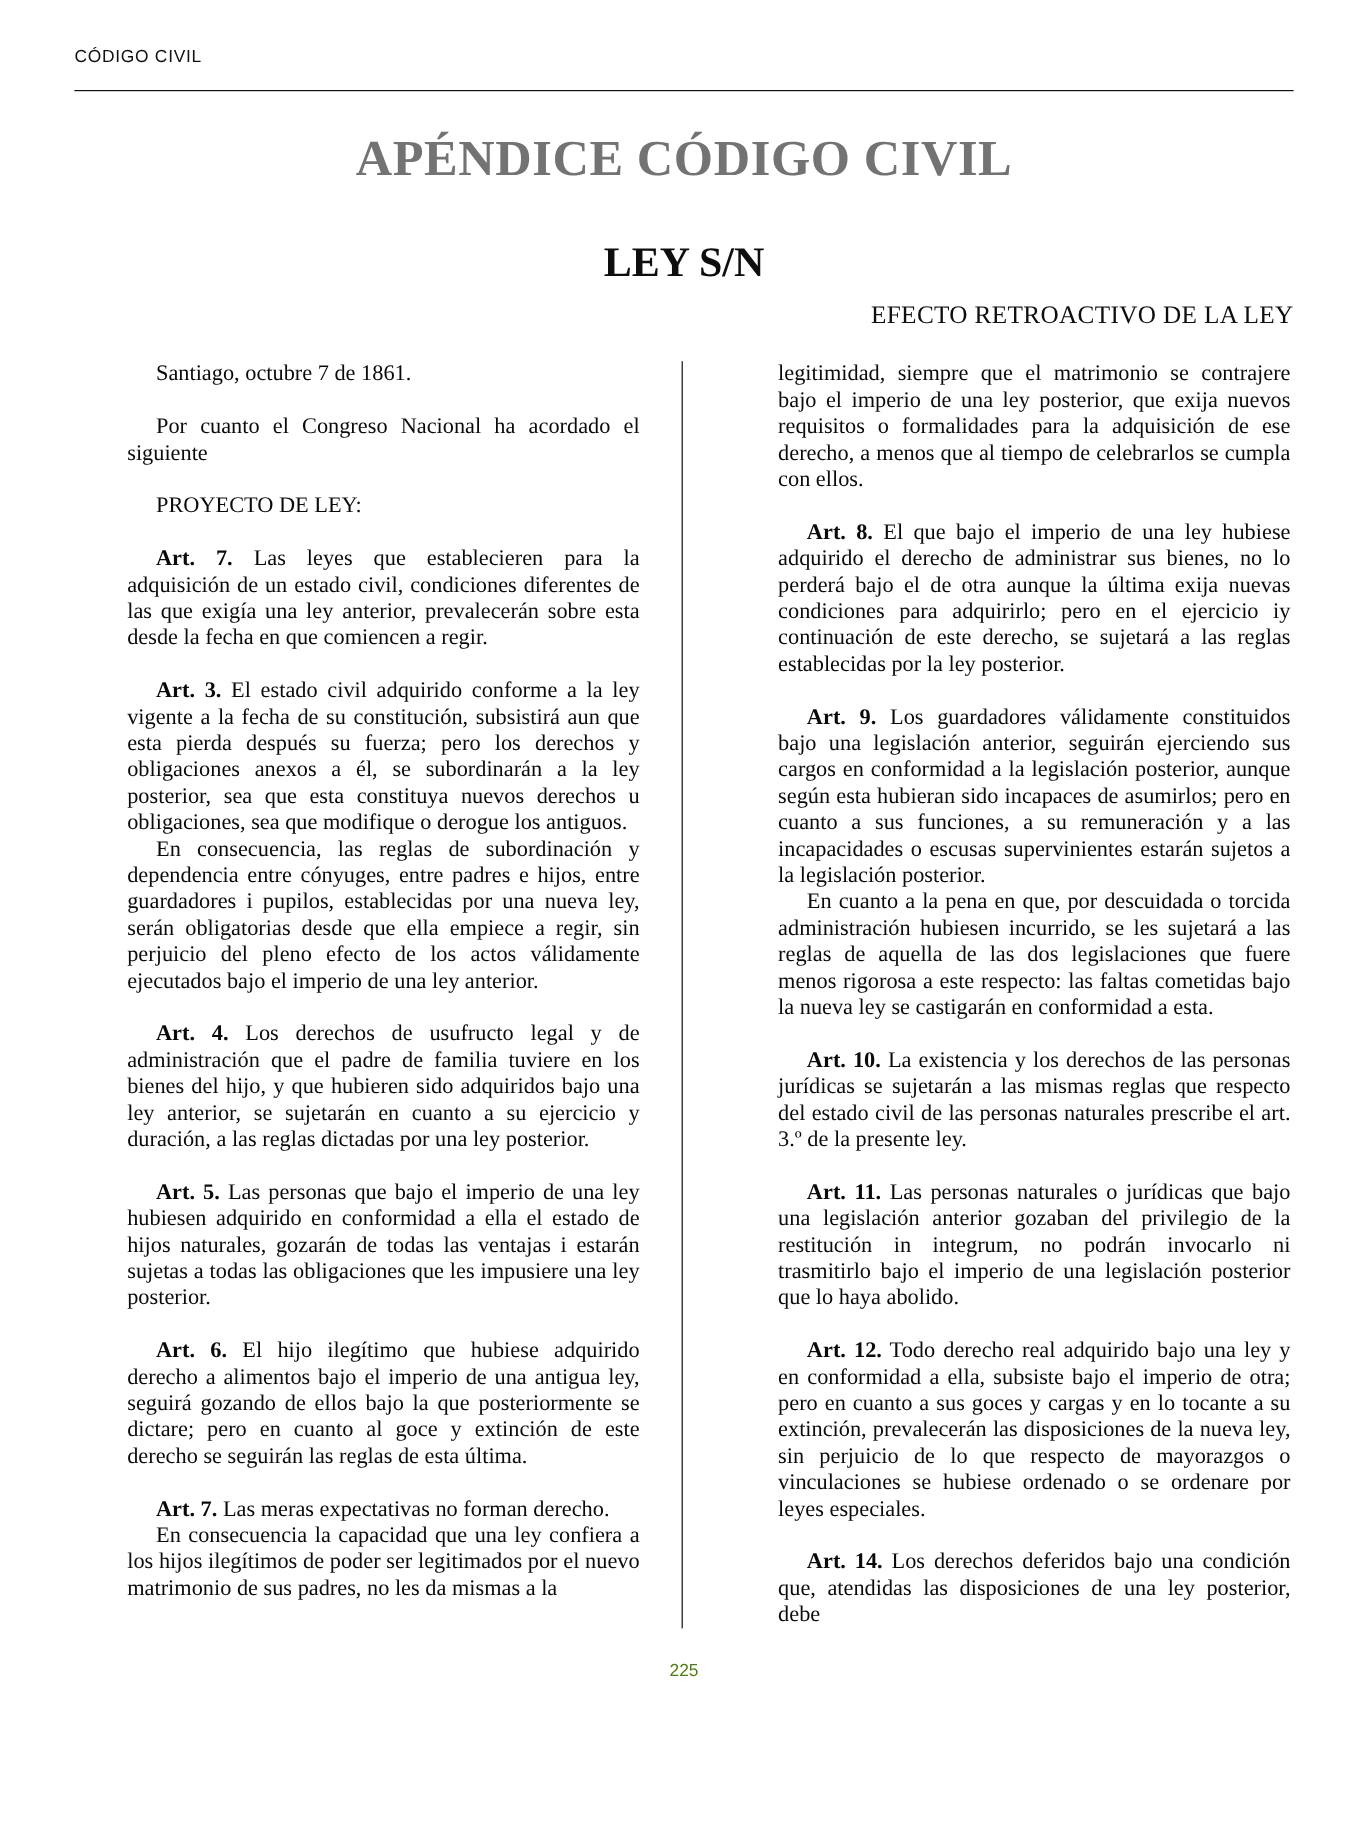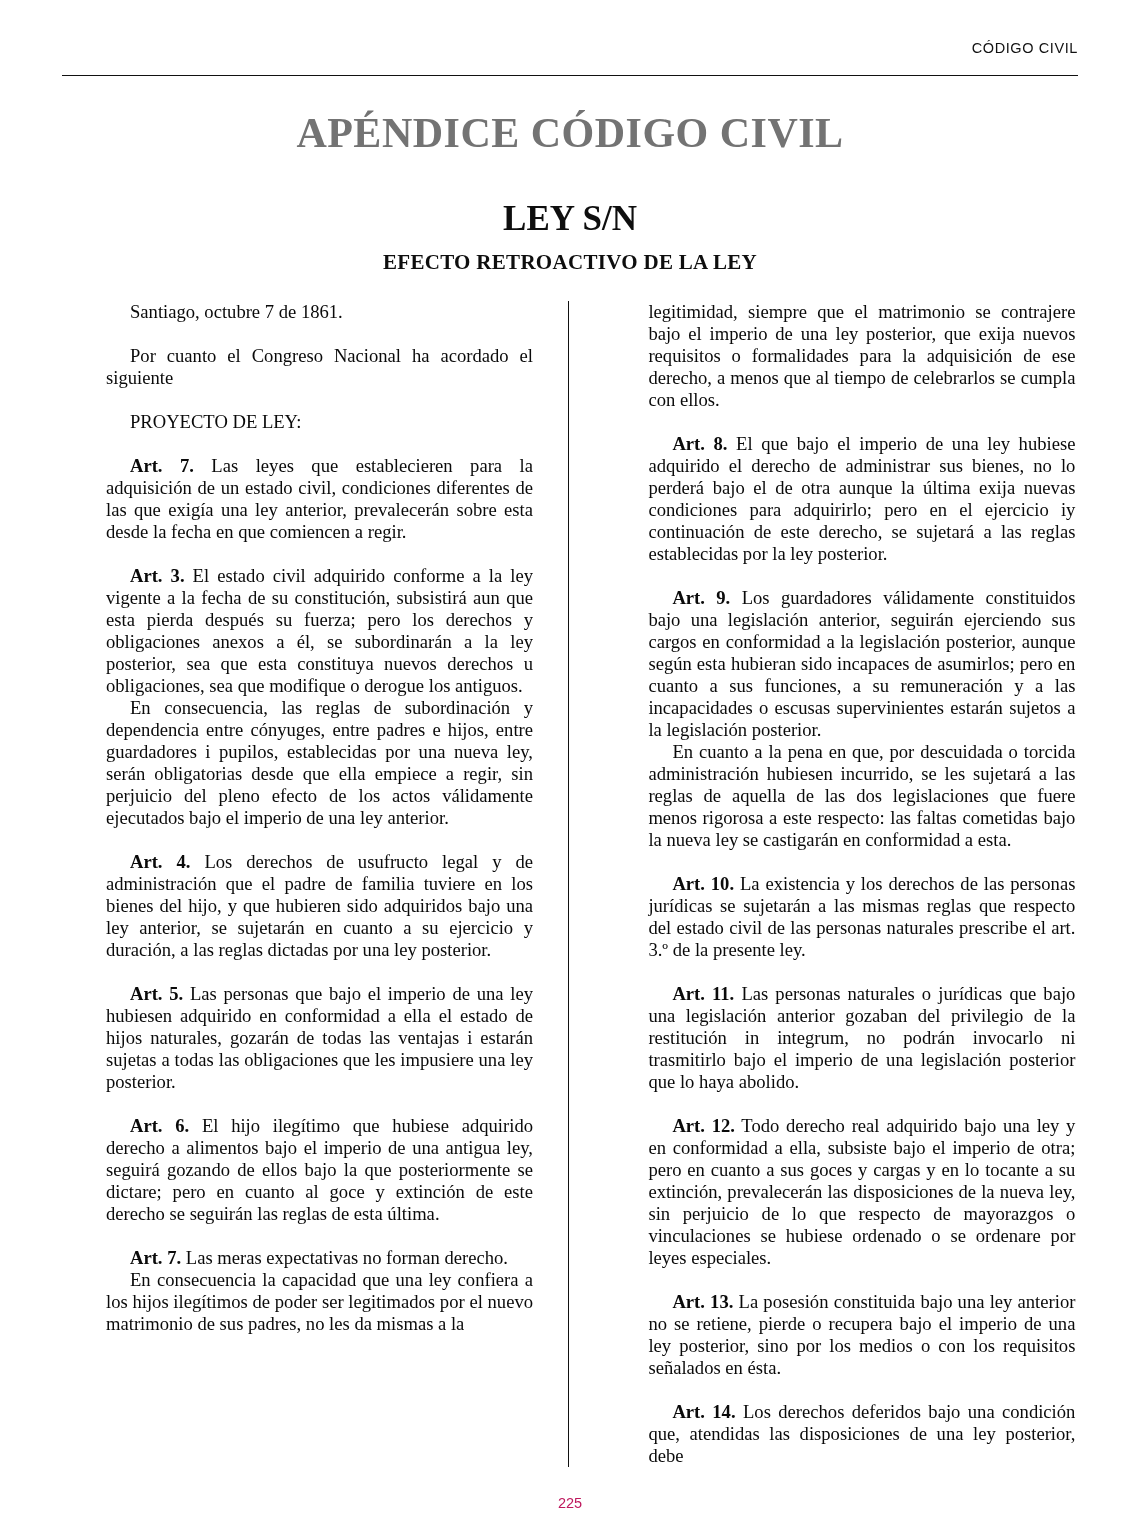--- a/index.html
+++ b/index.html
@@ -12,21 +12,21 @@
     position: relative;
   }
   .page {
     width: 1140px;
     height: 1520px;
     padding: 40px 62px 0 62px;
     display: flex;
     flex-direction: column;
   }
   .running-header {
-    text-align: right;
+    text-align: left;
     font-family: "Liberation Sans", "DejaVu Sans", sans-serif;
     font-size: 14.5px;
     letter-spacing: 0.6px;
     color: #111;
   }
   .header-rule {
     margin-top: 19px;
     border: 0;
     border-top: 1.6px solid #111;
     width: 100%;
@@ -41,23 +41,23 @@
   }
   h2.law-title {
     margin-top: 42px;
     text-align: center;
     font-size: 35px;
     font-weight: 700;
     color: #0e0e0e;
   }
   h3.law-subtitle {
     margin-top: 11px;
-    text-align: center;
+    text-align: right;
     font-size: 21px;
-    font-weight: 700;
+    font-weight: 400;
     letter-spacing: 0.3px;
     color: #0e0e0e;
   }
   .columns {
     margin-top: 26px;
     display: flex;
     align-items: stretch;
   }
   .col {
     width: 471px;
@@ -80,21 +80,21 @@
   .col p.flush { margin-top: 0; }
   .col p.noindent { text-indent: 0; }
   .col p strong { font-weight: 700; }
   footer {
     margin-top: 28px;
     text-align: center;
   }
   .page-number {
     font-family: "Liberation Sans", "DejaVu Sans", sans-serif;
     font-size: 14.5px;
-    color: #be185d;
+    color: #4d7c0f;
   }
 </style>
 </head>
 <body>
 
 <div class="page">
   <header>
     <div class="running-header">CÓDIGO CIVIL</div>
     <hr class="header-rule">
   </header>
@@ -119,21 +119,20 @@
       </section>
     <div class="col-divider"></div>
     <section class="col" id="col-right">
         <p class="flush noindent">legitimidad, siempre que el matrimonio se contrajere bajo el imperio de una ley posterior, que exija nuevos requisitos o formalidades para la adquisición de ese derecho, a menos que al tiempo de celebrarlos se cumpla con ellos.</p>
         <p><strong>Art. 8.</strong> El que bajo el imperio de una ley hubiese adquirido el derecho de administrar sus bienes, no lo perderá bajo el de otra aunque la última exija nuevas condiciones para adquirirlo; pero en el ejercicio iy continuación de este derecho, se sujetará a las reglas establecidas por la ley posterior.</p>
         <p><strong>Art. 9.</strong> Los guardadores válidamente constituidos bajo una legislación anterior, seguirán ejerciendo sus cargos en conformidad a la legislación posterior, aunque según esta hubieran sido incapaces de asumirlos; pero en cuanto a sus funciones, a su remuneración y a las incapacidades o escusas supervinientes estarán sujetos a la legislación posterior.</p>
         <p class="flush">En cuanto a la pena en que, por descuidada o torcida administración hubiesen incurrido, se les sujetará a las reglas de aquella de las dos legislaciones que fuere menos rigorosa a este respecto: las faltas cometidas bajo la nueva ley se castigarán en conformidad a esta.</p>
         <p><strong>Art. 10.</strong> La existencia y los derechos de las personas jurídicas se sujetarán a las mismas reglas que respecto del estado civil de las personas naturales prescribe el art. 3.º de la presente ley.</p>
         <p><strong>Art. 11.</strong> Las personas naturales o jurídicas que bajo una legislación anterior gozaban del privilegio de la restitución in integrum, no podrán invocarlo ni trasmitirlo bajo el imperio de una legislación posterior que lo haya abolido.</p>
         <p><strong>Art. 12.</strong> Todo derecho real adquirido bajo una ley y en conformidad a ella, subsiste bajo el imperio de otra; pero en cuanto a sus goces y cargas y en lo tocante a su extinción, prevalecerán las disposiciones de la nueva ley, sin perjuicio de lo que respecto de mayorazgos o vinculaciones se hubiese ordenado o se ordenare por leyes especiales.</p>
-        <p><strong>Art. 13.</strong> La posesión constituida bajo una ley anterior no se retiene, pierde o recupera bajo el imperio de una ley posterior, sino por los medios o con los requisitos señalados en ésta.</p>
         <p><strong>Art. 14.</strong> Los derechos deferidos bajo una condición que, atendidas las disposiciones de una ley posterior, debe</p>
       </section>
   </main>
 
   <footer>
     <div class="page-number">225</div>
   </footer>
 </div>
 
 </body></html>

